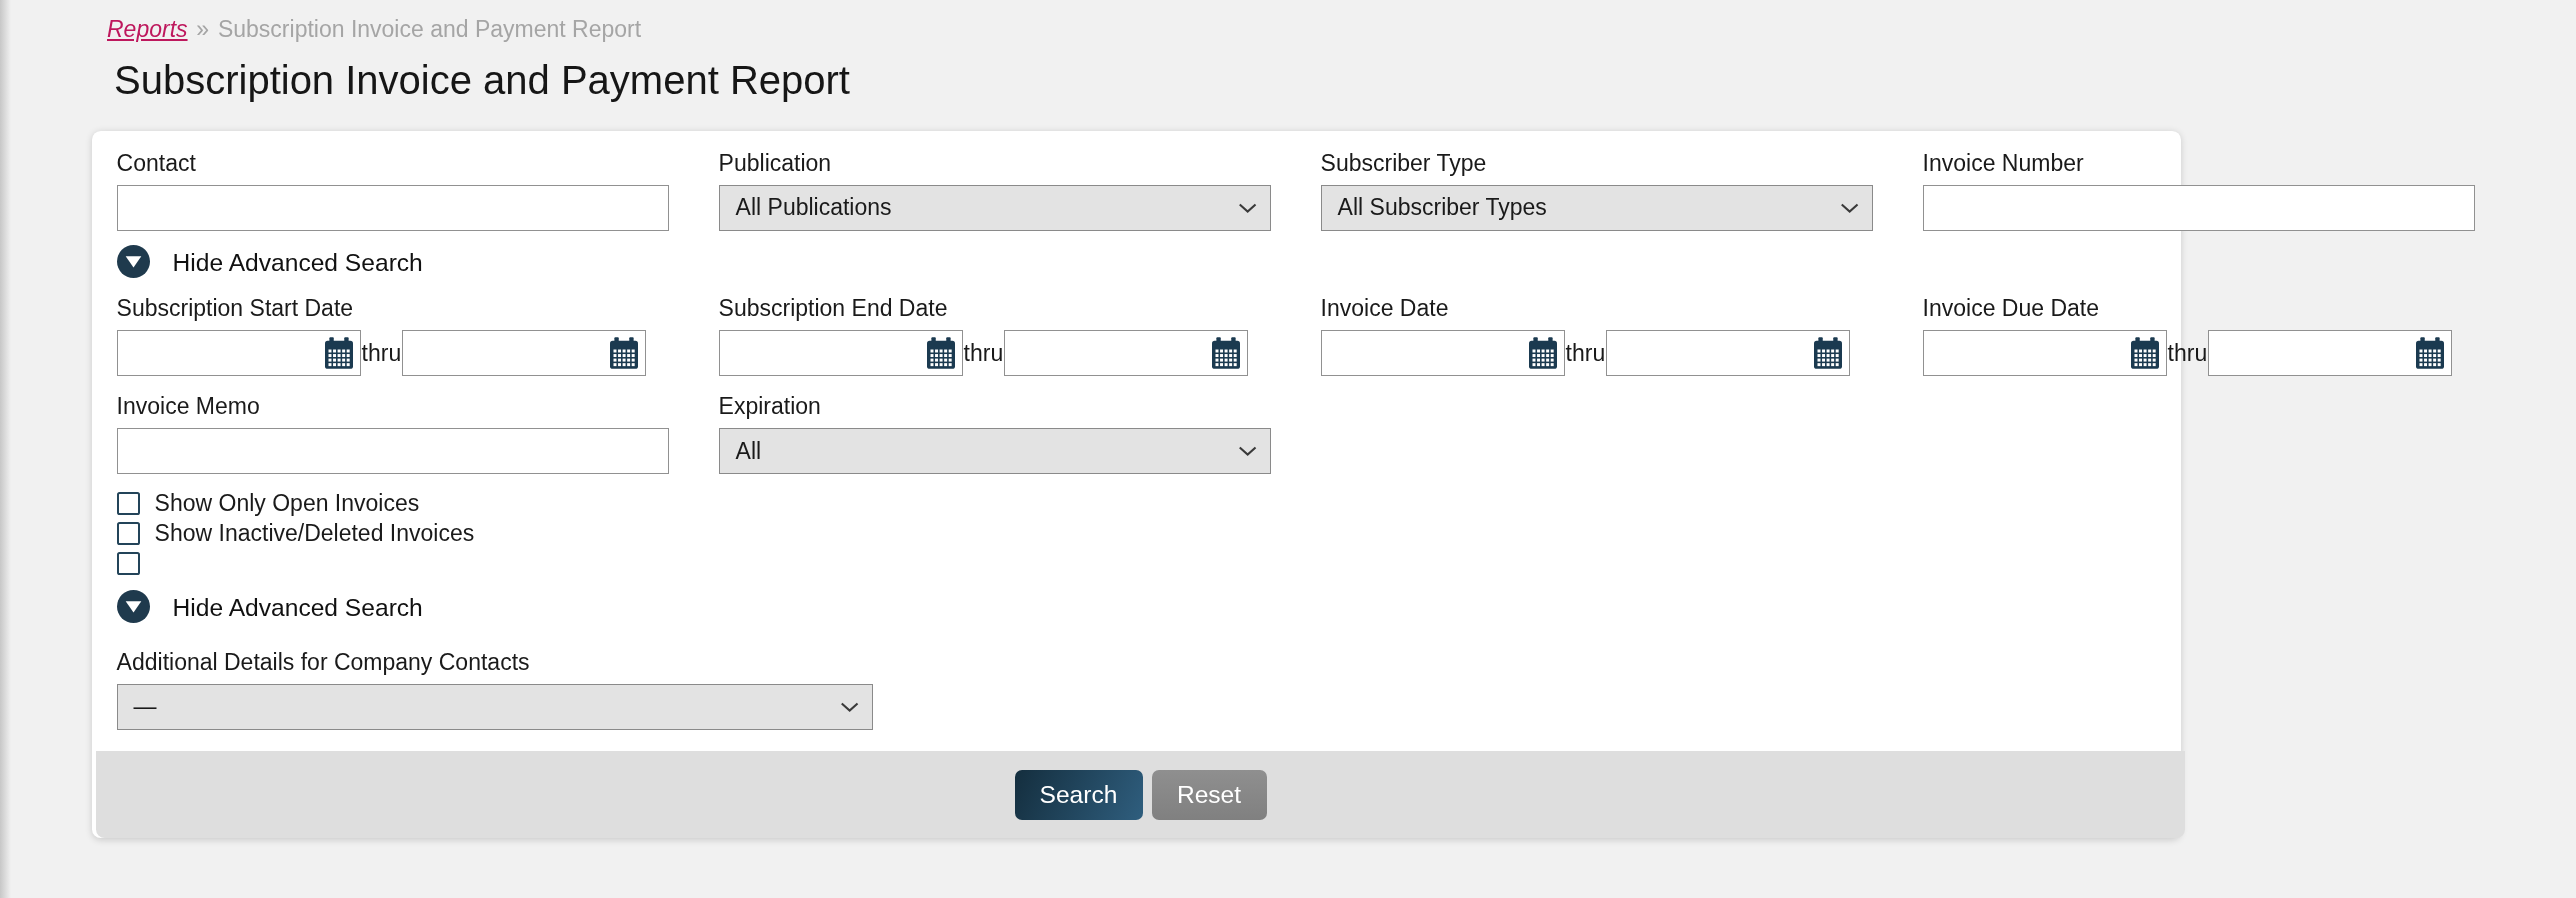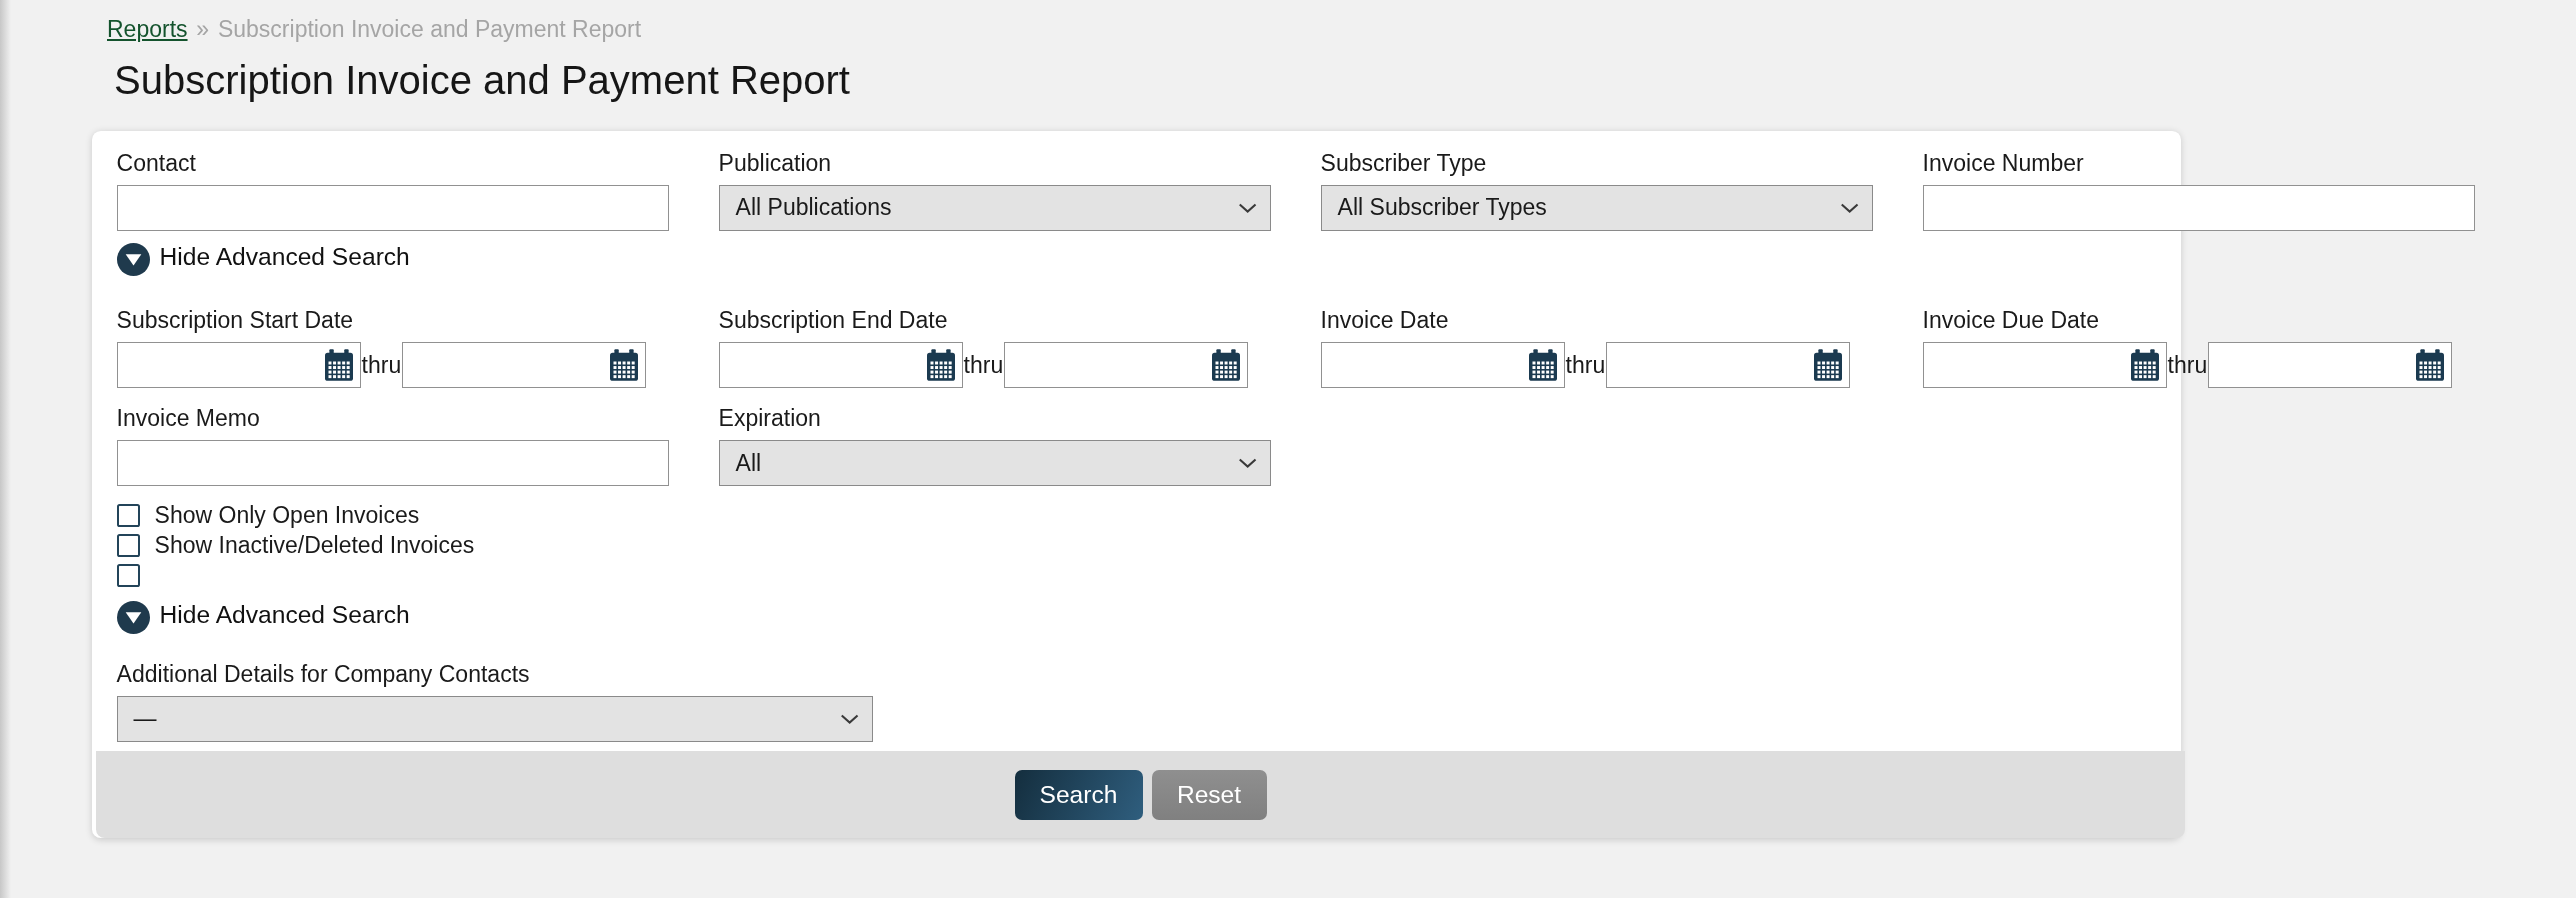--- a/index.html
+++ b/index.html
@@ -9,21 +9,21 @@
     font-family:"Liberation Sans", sans-serif;
     color:#1a1a1a;
     position:relative;
   }
   .left-shade{
     position:absolute;left:0;top:0;width:10.6px;height:899px;
     background:linear-gradient(to right,#c7c7c7,rgba(241,241,241,0));
   }
   .header{padding:16px 0 0 107px;}
   .breadcrumb{font-size:23px;display:flex;align-items:center;gap:8.8px;}
-  .breadcrumb a{color:#14532d;text-decoration:underline;cursor:pointer;}
+  .breadcrumb a{color:#be185d;text-decoration:underline;cursor:pointer;font-style:italic;}
   .breadcrumb .sep,.breadcrumb .current{color:#a5a5a5;}
   .page-title{
     margin:10.6px 0 0 7px;font-size:40px;font-weight:400;color:#161616;line-height:53px;
   }
   .card{
     margin:24.6px 0 0 92px;width:2089px;height:707px;
     background:#ffffff;border-radius:8.8px;
     box-shadow:0 1.8px 7px rgba(0,0,0,0.16);
     position:relative;
   }
@@ -34,23 +34,23 @@
     box-sizing:border-box;width:100%;height:46px;
     border:1.8px solid #919191;border-radius:0;background:#ffffff;
     font-family:"Liberation Sans", sans-serif;font-size:23px;padding:0 12.3px;outline:none;
   }
   .select{
     box-sizing:border-box;height:46px;background:#e3e3e3;border:1.8px solid #8a8a8a;
     display:flex;align-items:center;padding:0 40px 0 16px;font-size:23px;
     position:relative;cursor:pointer;white-space:nowrap;
   }
   .select .chev{position:absolute;right:12.3px;top:50%;transform:translateY(-50%);display:flex;}
-  .toggle-row{margin-top:12.3px;display:flex;align-items:flex-start;gap:10px;height:39px;cursor:pointer;width:fit-content;}
+  .toggle-row{margin-top:12.3px;display:flex;align-items:center;gap:23px;height:39px;cursor:pointer;width:fit-content;}
   .toggle-row .tlabel{font-size:24.6px;color:#111;}
-  .row2{margin-top:24px;}
+  .row2{margin-top:12px;}
   .row3{margin-top:16px;}
   .date-group{display:flex;align-items:center;gap:1px;}
   .date-wrap{position:relative;width:244px;flex:0 0 auto;}
   .date-wrap .text-input{padding-right:46px;}
   .cal{position:absolute;right:8px;top:50%;transform:translateY(-50%);display:flex;cursor:pointer;}
   .thru{font-size:23px;flex:0 0 auto;}
   .checkbox-list{margin-top:14px;}
   .checkbox-row{display:flex;align-items:center;gap:15px;height:30px;cursor:pointer;width:fit-content;}
   .checkbox-box{
     box-sizing:border-box;width:23px;height:23px;border:2.6px solid #234459;

